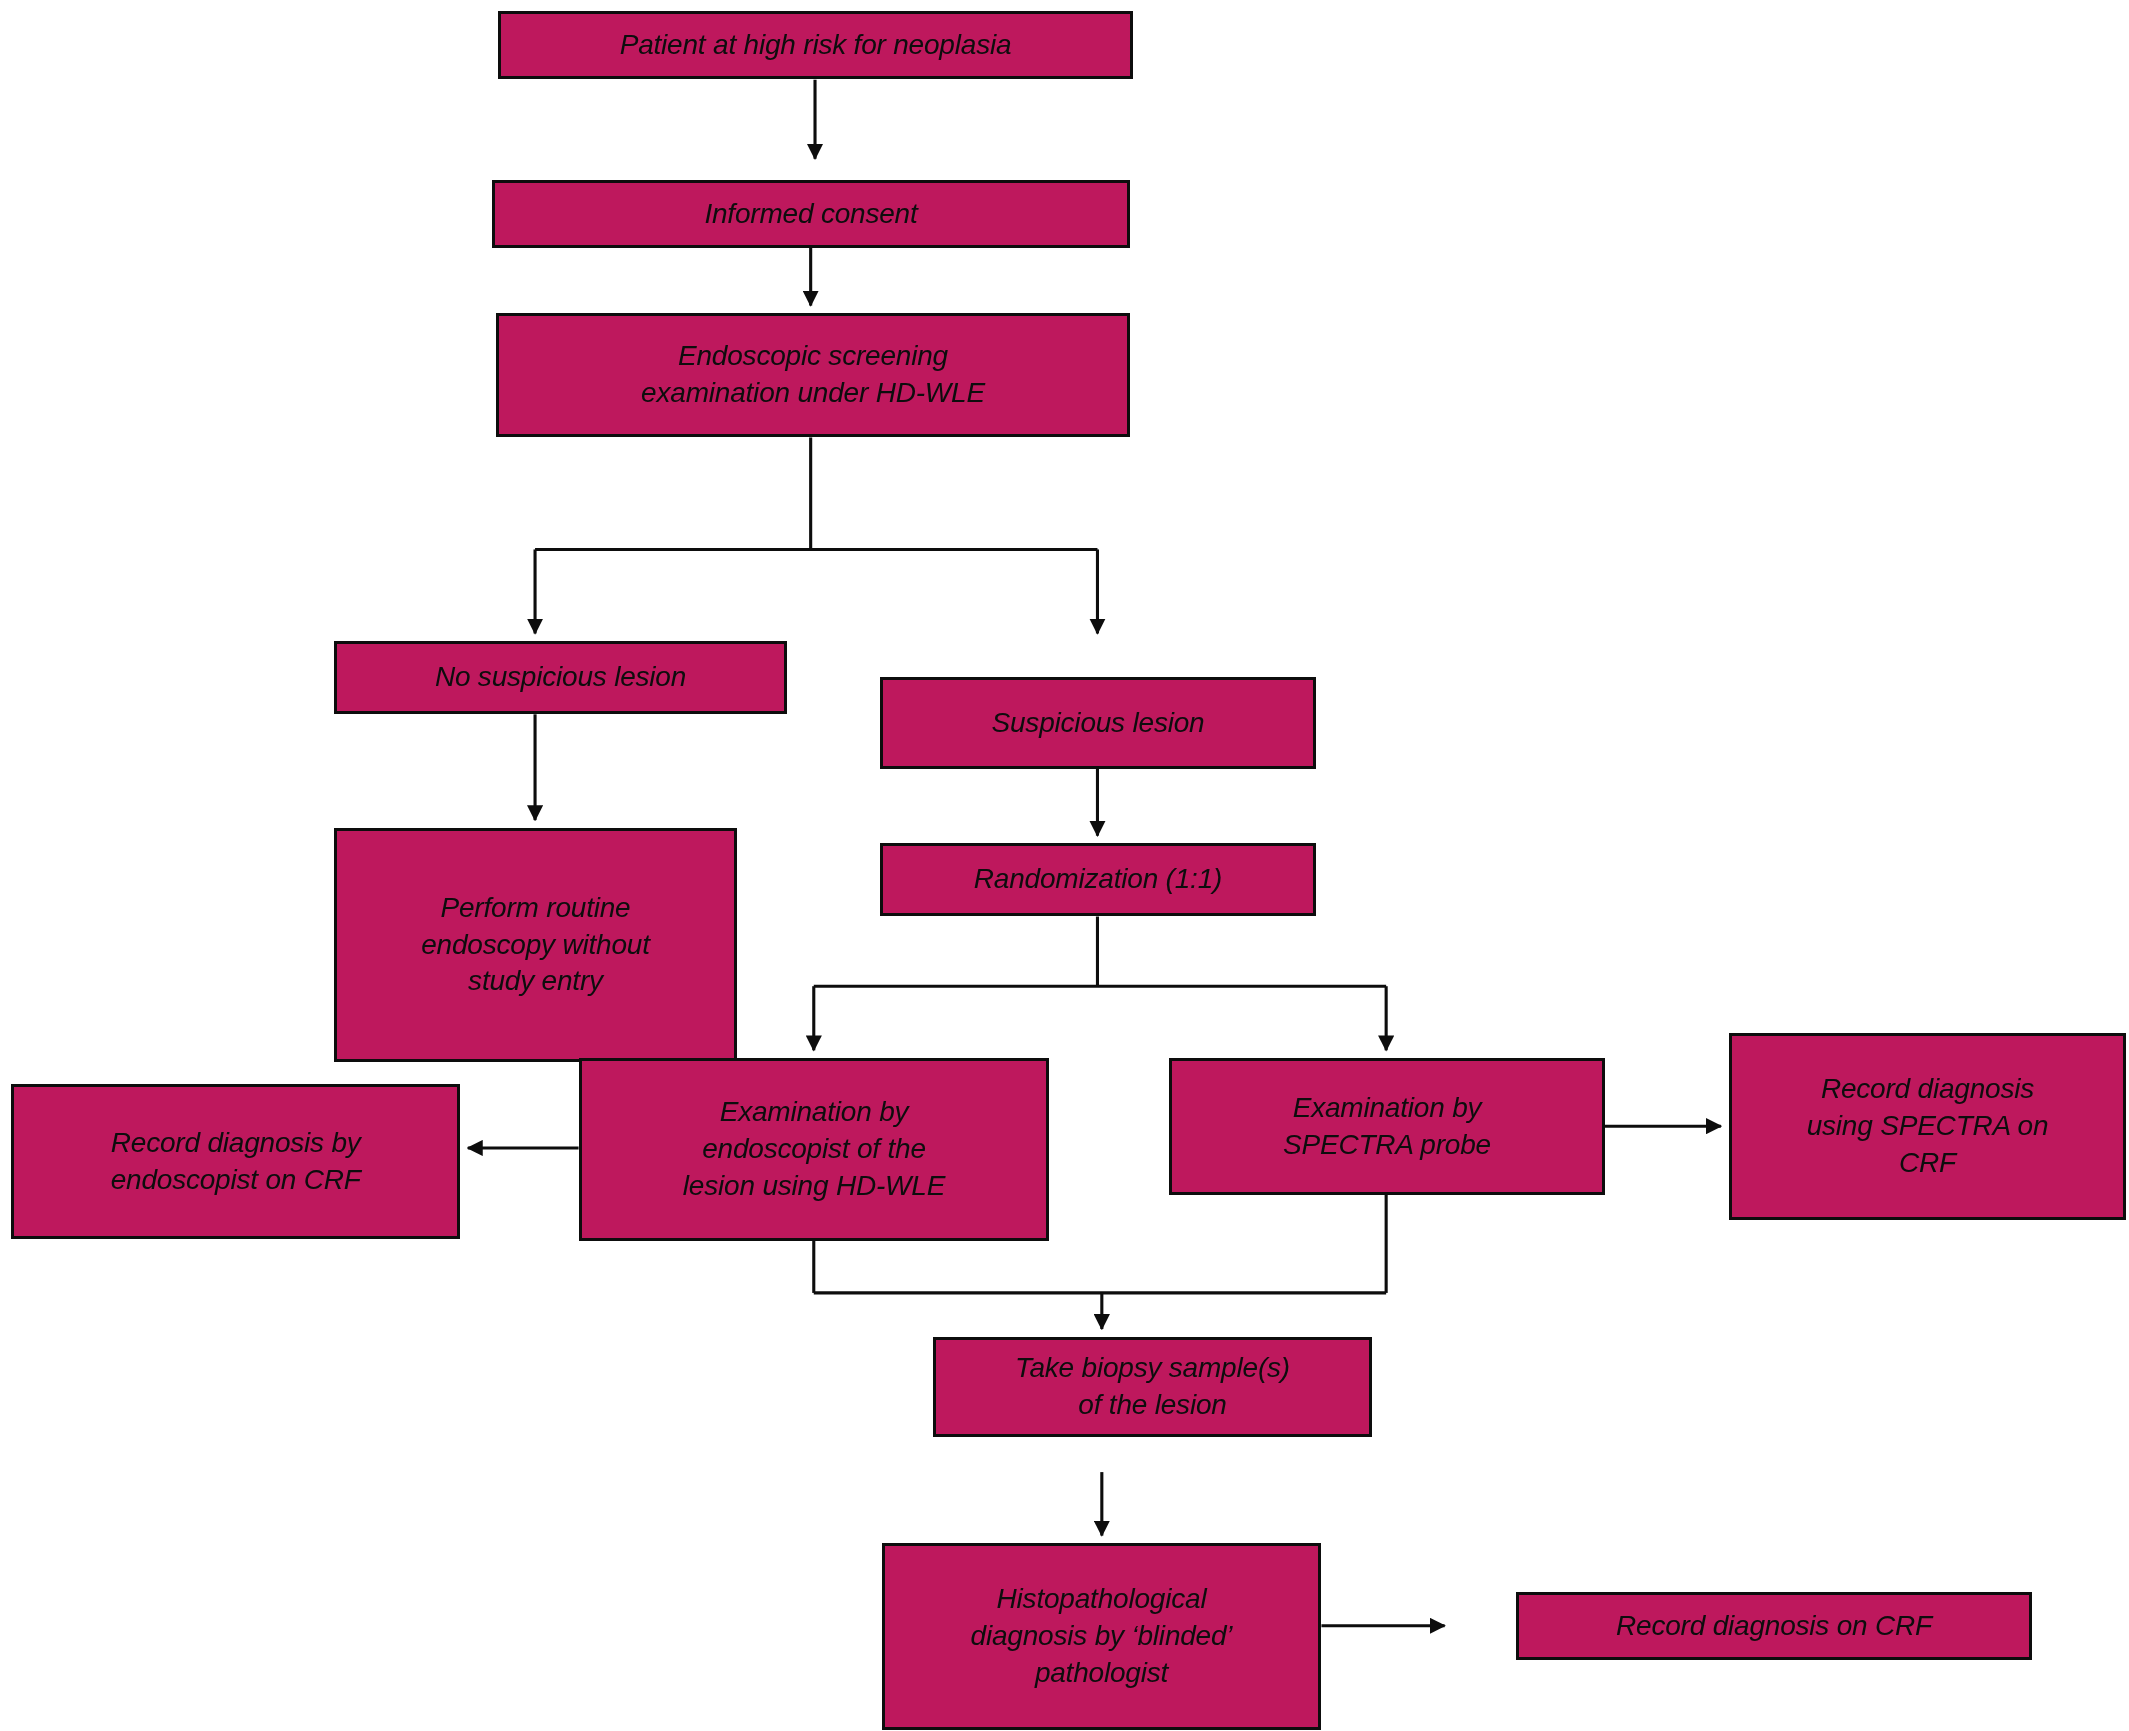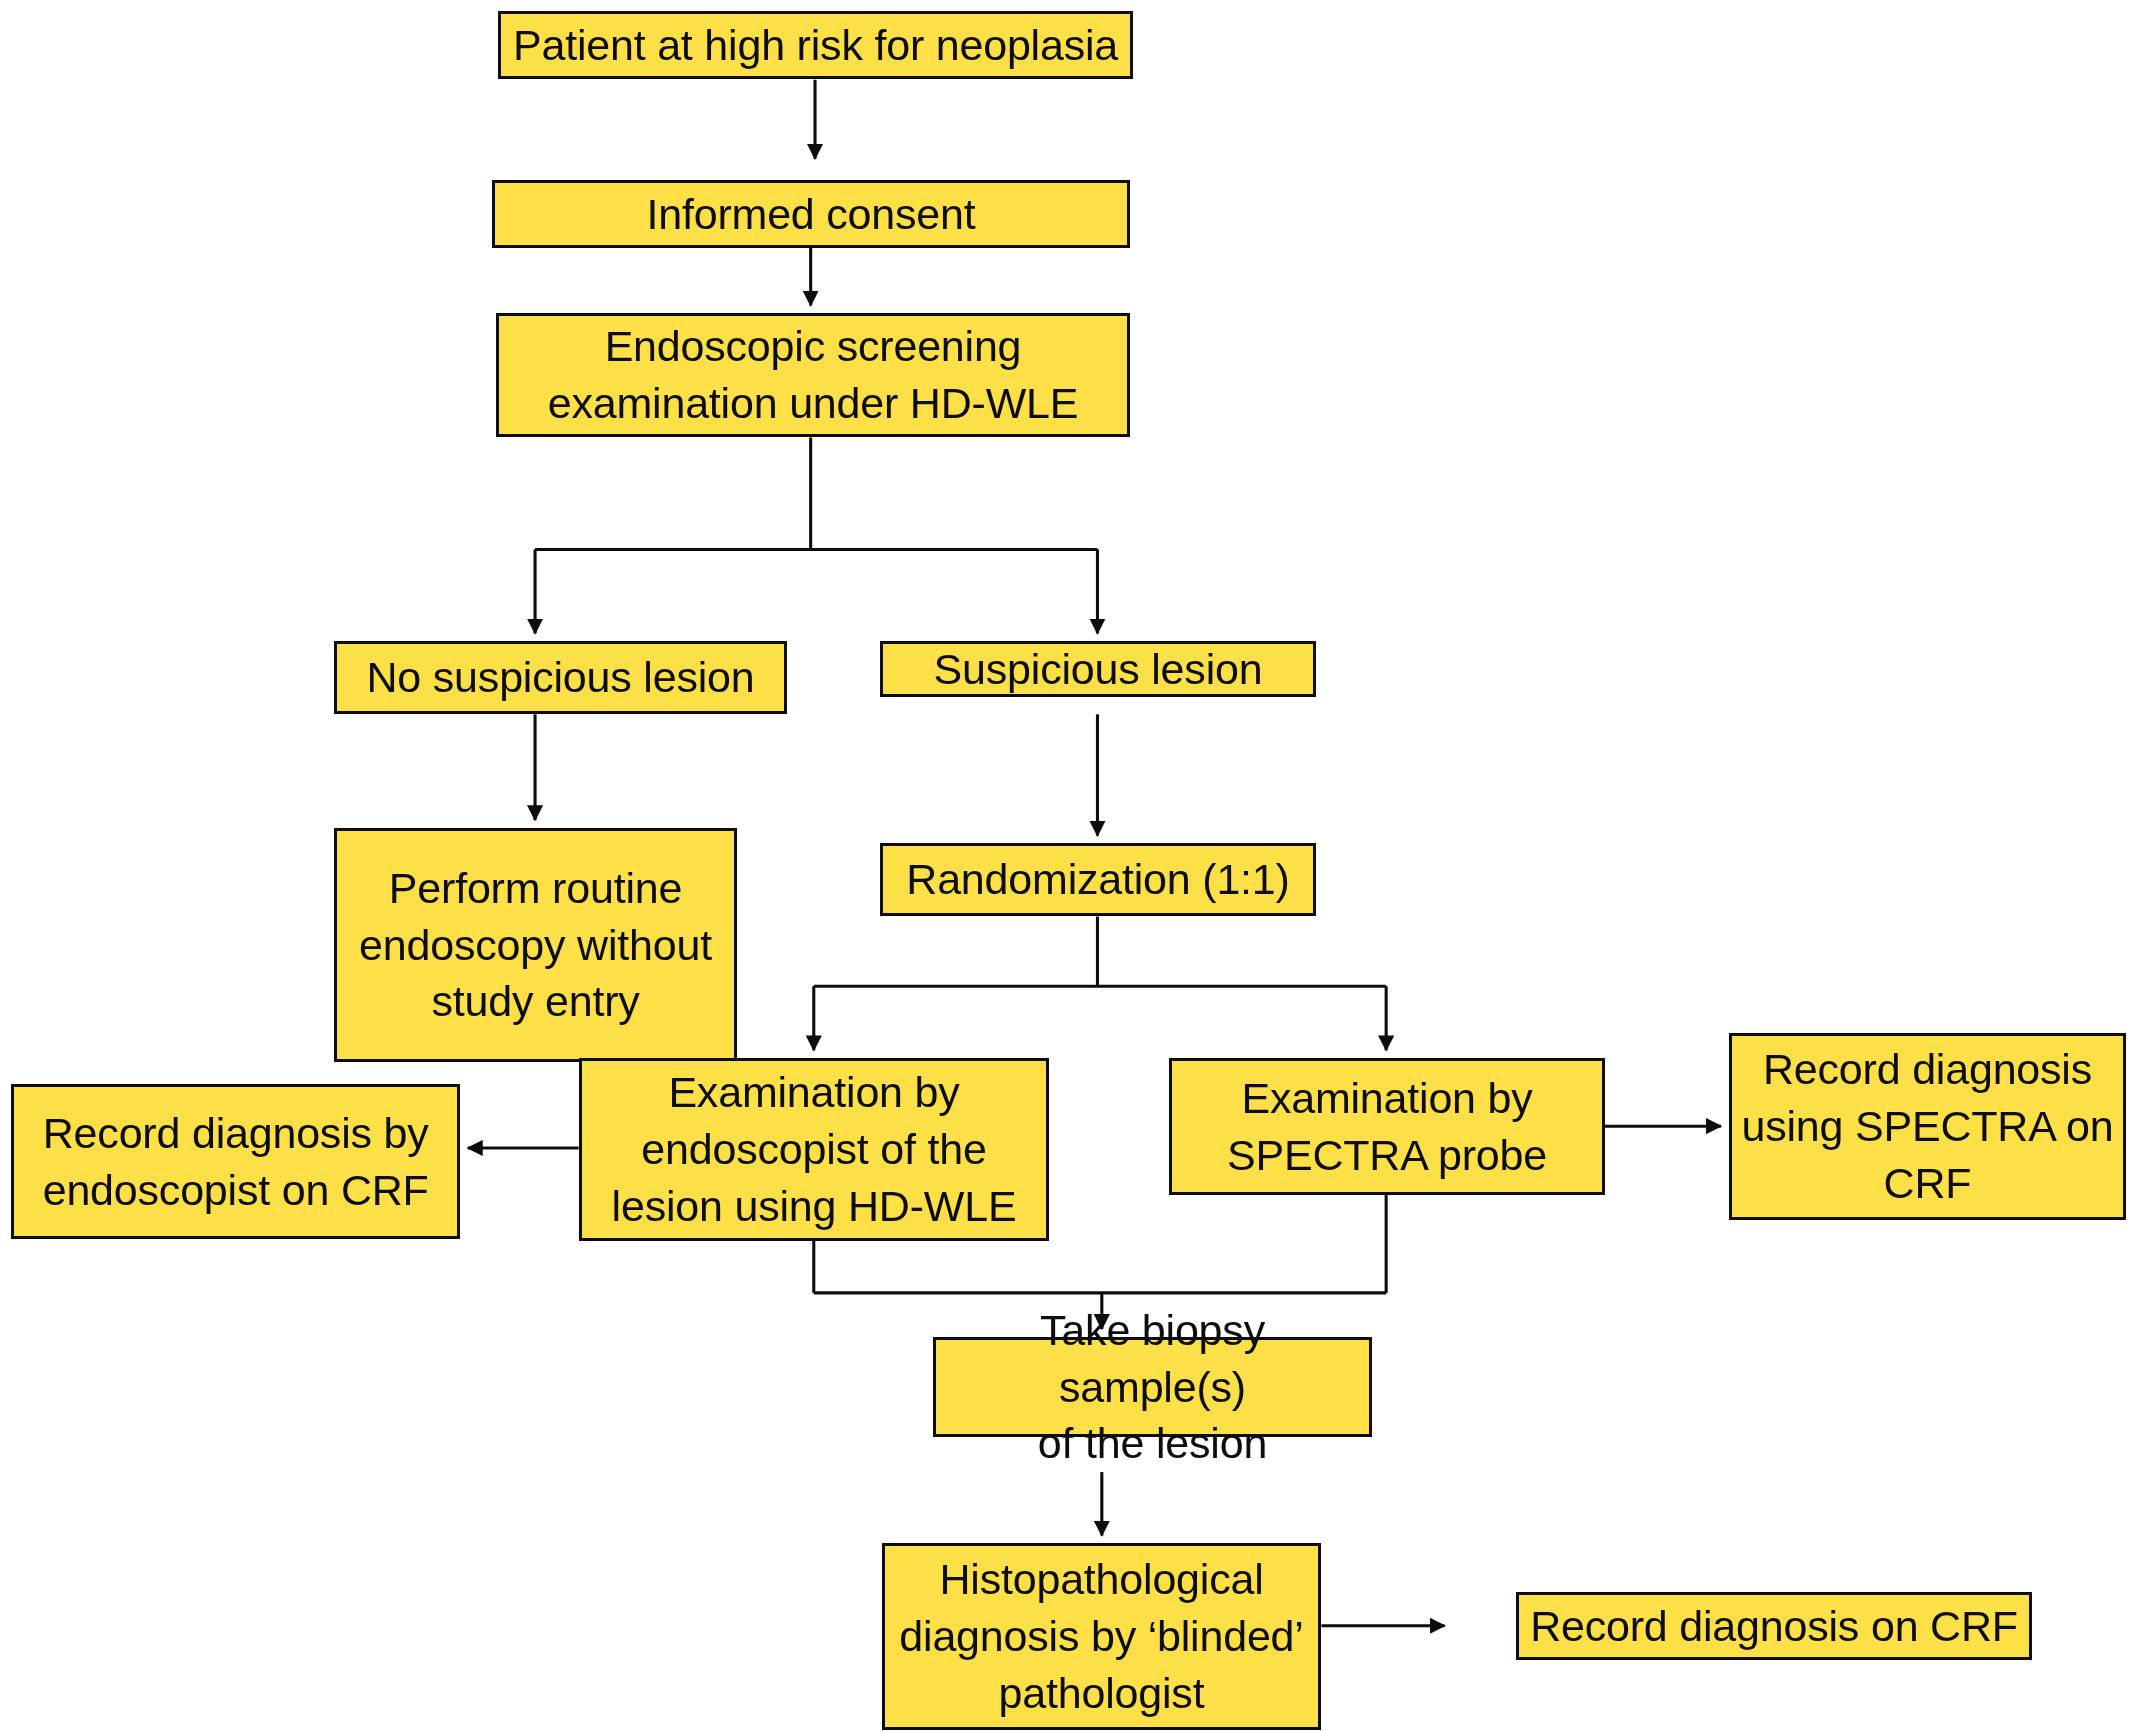--- a/index.html
+++ b/index.html
@@ -12,31 +12,32 @@
     width: 2129px;
     height: 1731px;
     background: #ffffff;
     font-family: "Liberation Sans", sans-serif;
     overflow: hidden;
   }
   .node {
     position: absolute;
     box-sizing: border-box;
     border: 3.7px solid #0d0d0d;
-    background: #fde047;
+    background: #be185d;
     display: flex;
     align-items: center;
     justify-content: center;
     text-align: center;
     color: #0d0d0d;
-    font-size: 43px;
+    font-size: 28px;
     line-height: 1.32;
     padding: 2.5px 6.2px;
     white-space: pre-line;
     letter-spacing: -0.2px;
+    font-style: italic;
   }
   #edges {
     position: absolute;
     left: 0;
     top: 0;
     width: 2129px;
     height: 1731px;
     pointer-events: none;
   }
 </style>
@@ -86,21 +87,21 @@
 
   <div class="node" style="left:498px; top:11.2px; width:635px; height:68px;">Patient at high risk for neoplasia</div>
 
   <div class="node" style="left:492px; top:180px; width:638px; height:68px;">Informed consent</div>
 
   <div class="node" style="left:496px; top:313px; width:634px; height:124px;text-align:center;">Endoscopic screening
 examination under HD-WLE</div>
 
   <div class="node" style="left:334px; top:641px; width:453px; height:73px;">No suspicious lesion</div>
 
-  <div class="node" style="left:880px; top:641px; width:436px; height:56px;">Suspicious lesion</div>
+  <div class="node" style="left:880px; top:677px; width:436px; height:92px;">Suspicious lesion</div>
 
   <div class="node" style="left:334px; top:828px; width:403px; height:234px;">Perform routine
 endoscopy without
 study entry</div>
 
   <div class="node" style="left:880px; top:843px; width:436px; height:73px;">Randomization (1:1)</div>
 
   <div class="node" style="left:579px; top:1058px; width:470px; height:183px;">Examination by
 endoscopist of the
 lesion using HD-WLE</div>

